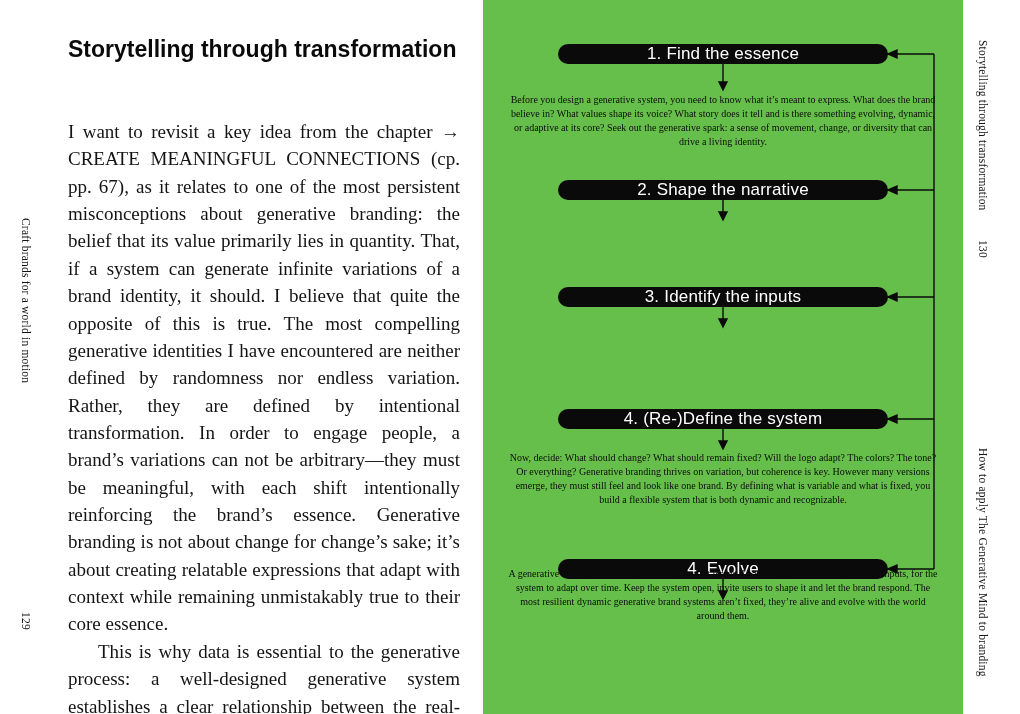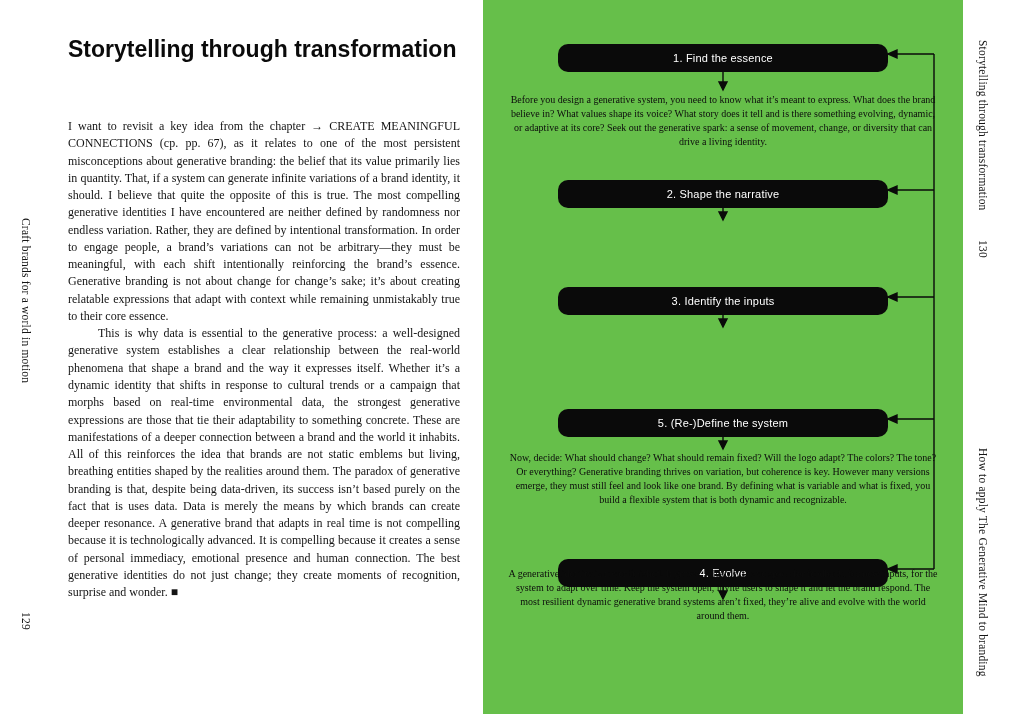--- a/index.html
+++ b/index.html
@@ -10,37 +10,37 @@
   }
   
   .left-page{position:absolute;left:0;top:0;width:483px;height:714px;background:#ffffff;}
   .page-title{
     position:absolute;left:68px;top:36px;width:400px;margin:0;
     font-family:"Liberation Sans", sans-serif;font-weight:700;
     font-size:23px;line-height:1.18;letter-spacing:0;color:#0a0a0a;
   }
   .body-copy{position:absolute;left:68px;top:118px;width:392px;}
   .body-copy p{
-    margin:0;font-size:12px;line-height:1.44;text-align:justify;
+    margin:0;font-size:19px;line-height:1.44;text-align:justify;
     hyphens:auto;-webkit-hyphens:auto;color:#141414;
   }
   .body-copy p.indent{text-indent:30px;}
   .vtext{
     writing-mode:vertical-rl;font-family:"Liberation Serif", serif;
     font-size:11.5px;color:#141414;letter-spacing:.2px;white-space:nowrap;
   }
   .left-margin-text{position:absolute;left:20px;top:218px;}
   .left-pagenum{position:absolute;left:20px;top:612px;}
   
   .right-page{position:absolute;left:483px;top:0;width:480px;height:714px;}
   .flow-arrows{position:absolute;left:0;top:0;width:480px;height:714px;}
   .step-pill{
-    position:absolute;left:75px;width:330px;height:28px;border-radius:10px;
+    position:absolute;left:75px;width:330px;height:20px;border-radius:10px;
     background:#0a0a0a;color:#ffffff;display:flex;align-items:center;justify-content:center;
-    font-family:"Liberation Sans", sans-serif;font-size:11px;letter-spacing:.2px;
+    font-family:"Liberation Sans", sans-serif;font-size:17px;letter-spacing:.2px;
   }
   .step-text{
     position:absolute;left:25px;width:430px;text-align:center;
     font-size:10px;line-height:1.4;color:#0c0c0c;
   }
   
   .right-margin{position:absolute;left:963px;top:0;width:57px;height:714px;background:#ffffff;}
   .rm-title{position:absolute;left:14px;top:40px;}
   .rm-pagenum{position:absolute;left:14px;top:240px;}
   .rm-section{position:absolute;left:14px;top:448px;}
@@ -100,21 +100,21 @@
 
     <div class="step-pill" style="top:180px">
         <span>2. Shape the narrative</span>
       </div>
 
     <div class="step-pill" style="top:287px">
         <span>3. Identify the inputs</span>
       </div>
 
     <div class="step-pill" style="top:409px">
-        <span>5. (Re-)Define the system</span>
+        <span>4. (Re-)Define the system</span>
       </div>
     <div class="step-text" style="top:451px">Now, decide: What should change? What should remain fixed? Will the logo adapt? The colors? The tone? Or everything? Generative branding thrives on variation, but coherence is key. However many versions emerge, they must still feel and look like one brand. By defining what is variable and what is fixed, you build a flexible system that is both dynamic and recognizable.</div>
 
     <div class="step-pill" style="top:559px">
         <span>4. Evolve</span>
       </div>
     <div class="step-text" style="top:567px">A generative identity is never finished. It grows. It learns. Leave space for feedback, for new inputs, for the system to adapt over time. Keep the system open, invite users to shape it and let the brand respond. The most resilient dynamic generative brand systems aren’t fixed, they’re alive and evolve with the world around them.</div>
 
   </div>
 

